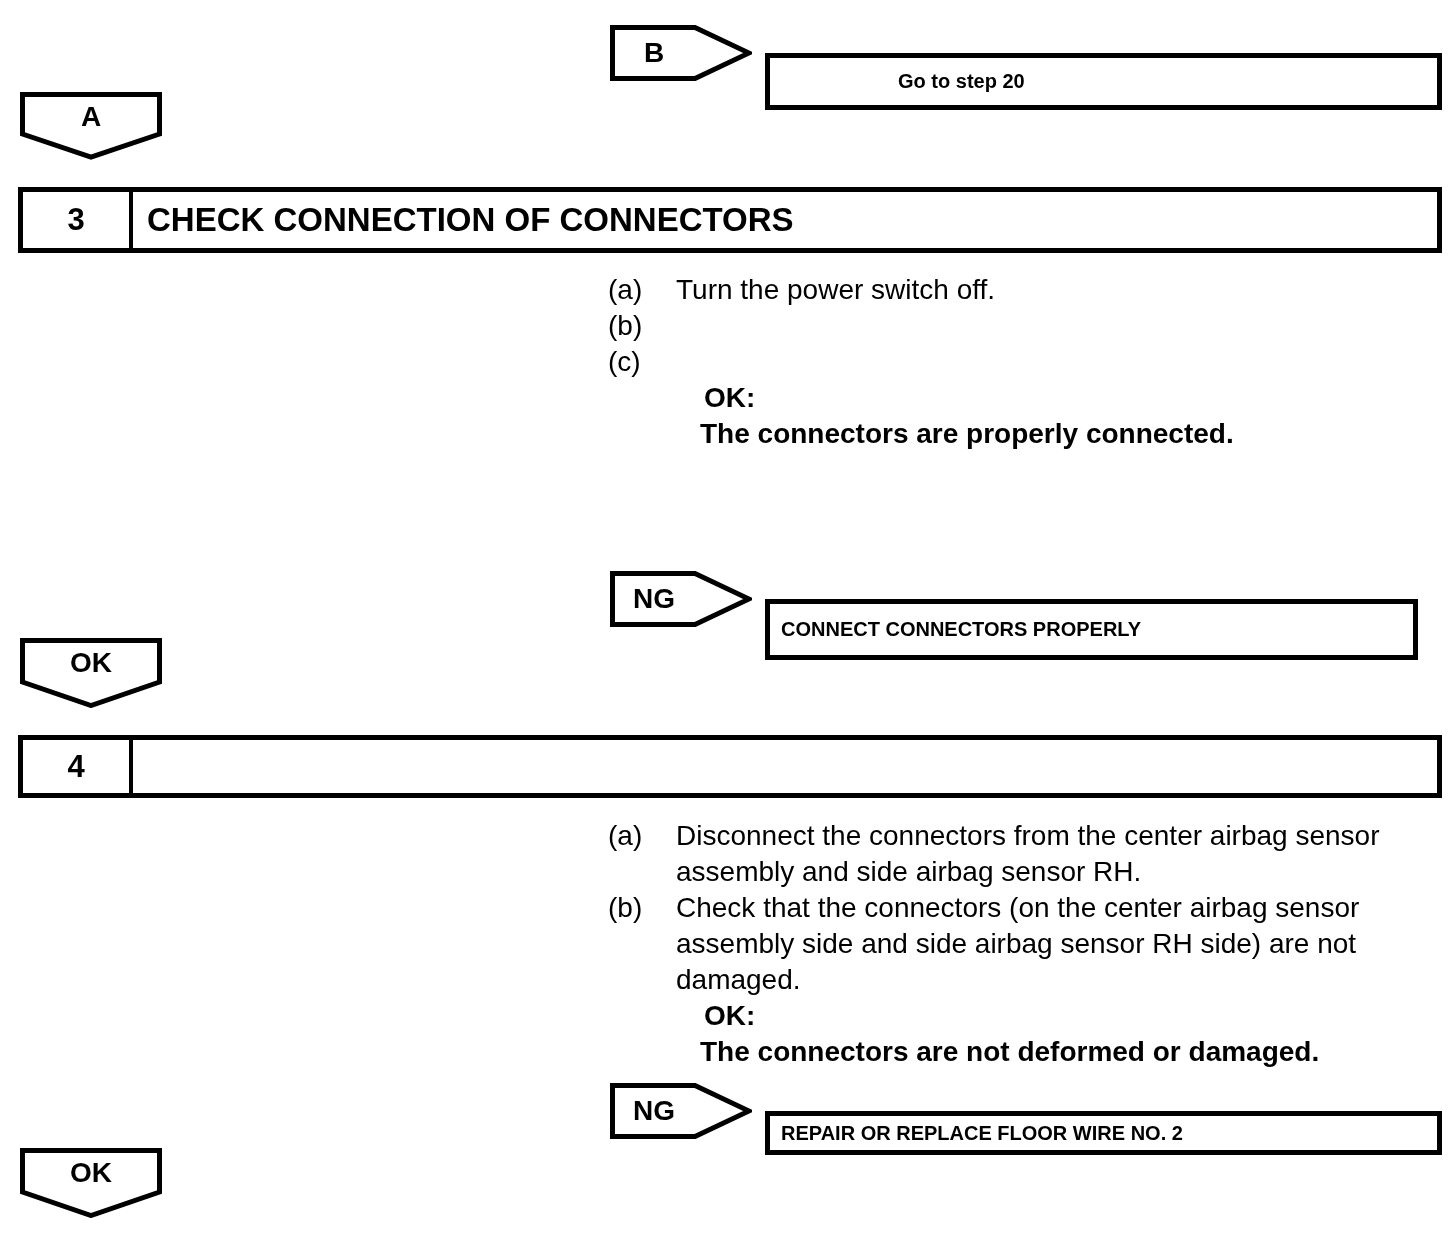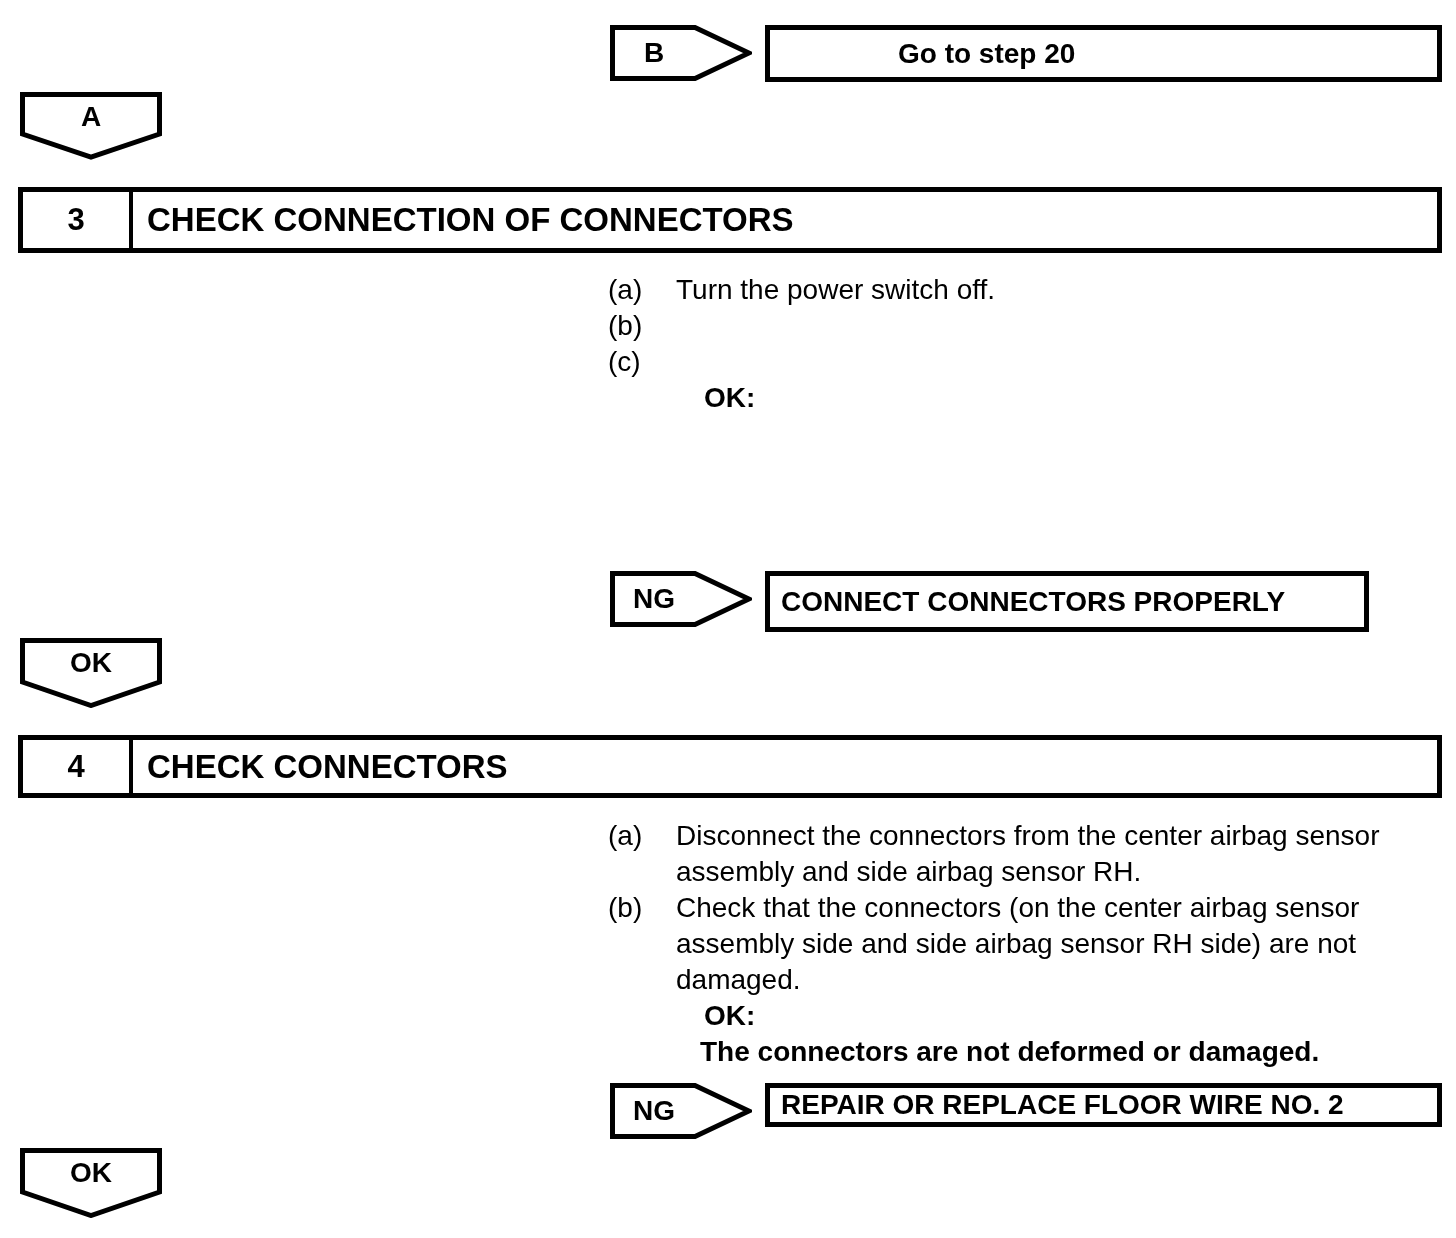--- a/index.html
+++ b/index.html
@@ -12,21 +12,21 @@
   
   .pent { position:absolute; }
   .pent svg { display:block; width:100%; height:100%; }
   .pent .plabel { position:absolute; font-weight:bold; font-size:28px; color:#000; }
   .pent-right .plabel { left:0; width:88px; top:50%; transform:translateY(-50%); text-align:center; }
   .pent-down  .plabel { left:0; width:100%; top:9px; text-align:center; }
 
   
   .action-box {
     position:absolute; box-sizing:border-box; border:5px solid #000; background:#fff;
-    display:flex; align-items:center; font-weight:bold; font-size:28px; white-space:pre;
+    display:flex; align-items:center; font-weight:bold; font-size:20px; white-space:pre;margin-top:28px;
   }
   .goto-box { padding-left:128px; }
   .ng-box   { padding-left:11px; }
 
   
   .step-header {
     position:absolute; box-sizing:border-box; border:5px solid #000; background:#fff;
     display:flex; align-items:stretch;
   }
   .step-num {
@@ -79,42 +79,42 @@
       <span class="ilabel">(a)</span>
       <span class="itext">Turn the power switch off.</span>
     </div>
     <div class="instruction">
       <span class="ilabel">(b)</span>
     </div>
     <div class="instruction">
       <span class="ilabel">(c)</span>
     </div>
     <div class="ok-heading">OK:</div>
+    <div class="ok-condition">The connectors are properly connected.</div>
   </div>
 
   <div class="pent pent-right" style="left:610px;top:571px;width:142px;height:56px">
     <svg viewBox="0 0 142 56">
       <polygon points="2.5,2.5 85,2.5 139,28 85,53.5 2.5,53.5" fill="#fff" stroke="#000" stroke-width="5"></polygon>
     </svg>
     <span class="plabel">NG</span>
   </div>
-  <div class="action-box ng-box" style="left:765px;top:571px;width:604px;height:61px">
+  <div class="action-box ng-box" style="left:765px;top:571px;width:653px;height:61px">
     <span>CONNECT CONNECTORS PROPERLY</span>
   </div>
 
   <div class="pent pent-down" style="left:20px;top:638px;width:142px;height:70px">
     <svg viewBox="0 0 142 70">
       <polygon points="2.5,2.5 139.5,2.5 139.5,44 71,67.5 2.5,44" fill="#fff" stroke="#000" stroke-width="5"></polygon>
     </svg>
     <span class="plabel">OK</span>
   </div>
 
   <div class="step-header" style="left:18px;top:735px;width:1424px;height:63px">
     <div class="step-num">4</div>
-    <div class="step-title">CHECK CONNECTORS</div>
   </div>
 
   <div class="step-body" style="left:608px;top:818px">
     <div class="instruction">
       <span class="ilabel">(a)</span>
       <span class="itext">Disconnect the connectors from the center airbag sensor
 assembly and side airbag sensor RH.</span>
     </div>
     <div class="instruction">
       <span class="ilabel">(b)</span>

